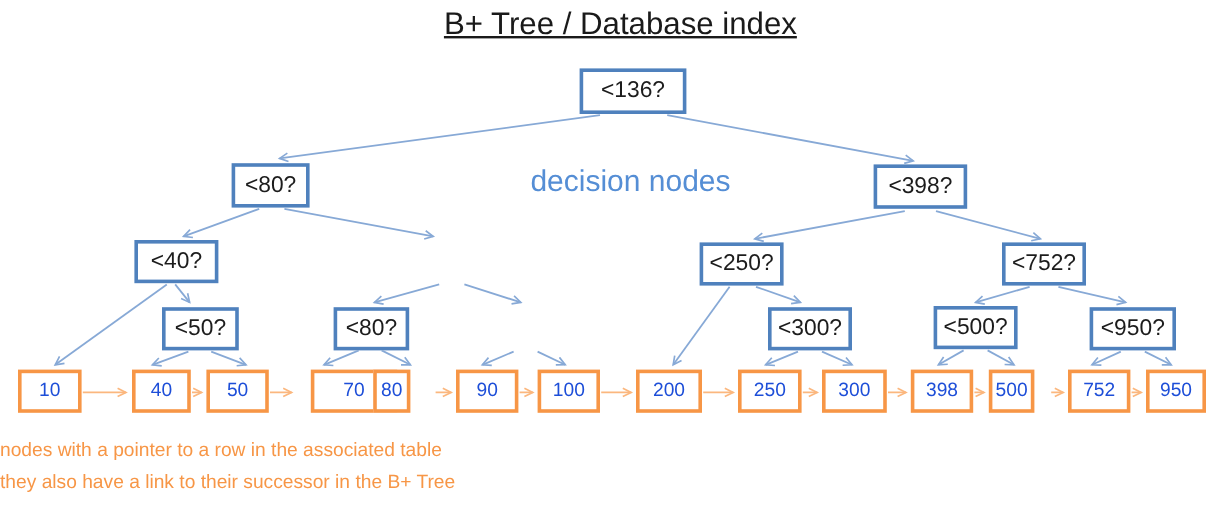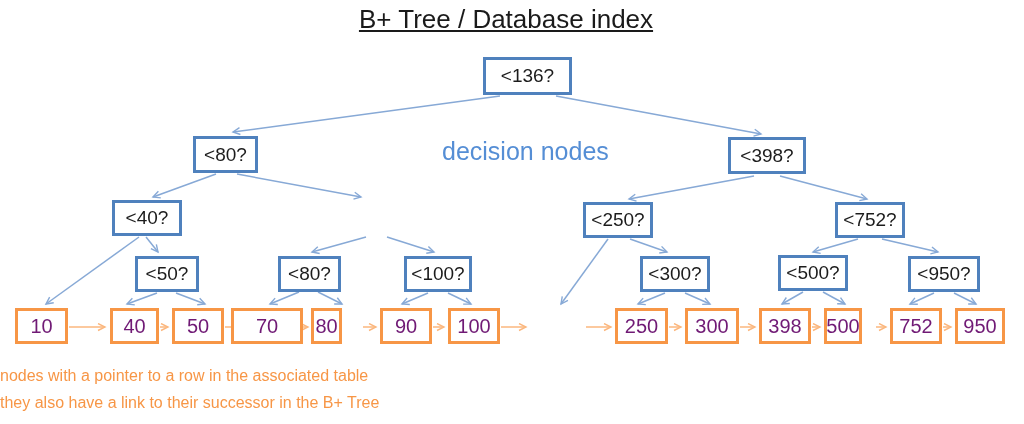--- a/index.html
+++ b/index.html
@@ -1,31 +1,31 @@
 <!DOCTYPE html>
 <html><head>
 <meta charset="utf-8">
 <style>
   html,body{margin:0;padding:0;background:#ffffff;}
   #stage{
     position:relative;width:1024px;height:424px;background:#ffffff;overflow:hidden;
     font-family:"Liberation Sans", sans-serif;
   }
   .title{
-    position:absolute;left:0;top:4px;width:1012px;text-align:center;
+    position:absolute;left:11px;top:4px;width:1012px;text-align:center;
     font-size:26px;color:#1a1a1a;text-decoration:underline;font-weight:400;
   }
   svg.wires{position:absolute;left:0;top:0;pointer-events:none;}
   .dnode,.lnode{
     position:absolute;box-sizing:border-box;background:#ffffff;
     display:flex;align-items:center;justify-content:center;
     color:#1c1c1c;z-index:2;text-align:center;
   }
   .dnode{border:3px solid #4f81bd;font-size:19px;}
-  .lnode{border:3px solid #f79646;font-size:20px;top:308px;height:36px;color:#701a75;}
+  .lnode{border:3px solid #f79646;font-size:16px;top:308px;height:36px;color:#1d4ed8;}
   .decision-caption{
     position:absolute;left:418px;top:137px;font-size:25px;color:#558ed5;z-index:2;margin-left:24px;
   }
   .leaf-caption{
     position:absolute;left:0;top:362px;width:1012px;text-align:left;
     font-size:16px;line-height:27px;color:#f79646;z-index:2;
   }
 </style>
 </head>
 <body>
@@ -89,32 +89,32 @@
   </svg>
 
   <div class="dnode" style="left:483px;top:57px;width:89px;height:38px">&lt;136?</div>
   <div class="dnode" style="left:193px;top:136px;width:65px;height:37px">&lt;80?</div>
   <div class="dnode" style="left:728px;top:137px;width:78px;height:37px">&lt;398?</div>
   <div class="dnode" style="left:112px;top:200px;width:70px;height:36px">&lt;40?</div>
   <div class="dnode" style="left:583px;top:202px;width:70px;height:36px">&lt;250?</div>
   <div class="dnode" style="left:835px;top:202px;width:70px;height:36px">&lt;752?</div>
   <div class="dnode" style="left:135px;top:256px;width:64px;height:36px">&lt;50?</div>
   <div class="dnode" style="left:278px;top:256px;width:63px;height:36px">&lt;80?</div>
-  <div class="dnode" style="left:404px;top:256px;width:68px;height:36px">&lt;100?</div>
   <div class="dnode" style="left:640px;top:256px;width:70px;height:36px">&lt;300?</div>
   <div class="dnode" style="left:778px;top:255px;width:70px;height:36px">&lt;500?</div>
   <div class="dnode" style="left:908px;top:256px;width:72px;height:36px">&lt;950?</div>
 
   <div class="lnode" style="left:15px;width:53px">10</div>
   <div class="lnode" style="left:110px;width:49px">40</div>
   <div class="lnode" style="left:172px;width:52px">50</div>
-  <div class="lnode" style="left:231px;width:72px">70</div>
+  <div class="lnode" style="left:259px;width:72px">70</div>
   <div class="lnode" style="left:311px;width:31px">80</div>
   <div class="lnode" style="left:380px;width:52px">90</div>
   <div class="lnode" style="left:448px;width:52px">100</div>
+  <div class="lnode" style="left:530px;width:55px">200</div>
   <div class="lnode" style="left:615px;width:53px">250</div>
   <div class="lnode" style="left:685px;width:54px">300</div>
   <div class="lnode" style="left:759px;width:52px">398</div>
   <div class="lnode" style="left:824px;width:38px">500</div>
   <div class="lnode" style="left:890px;width:52px">752</div>
   <div class="lnode" style="left:955px;width:50px">950</div>
 
   <div class="decision-caption">decision nodes</div>
 
   <div class="leaf-caption">

